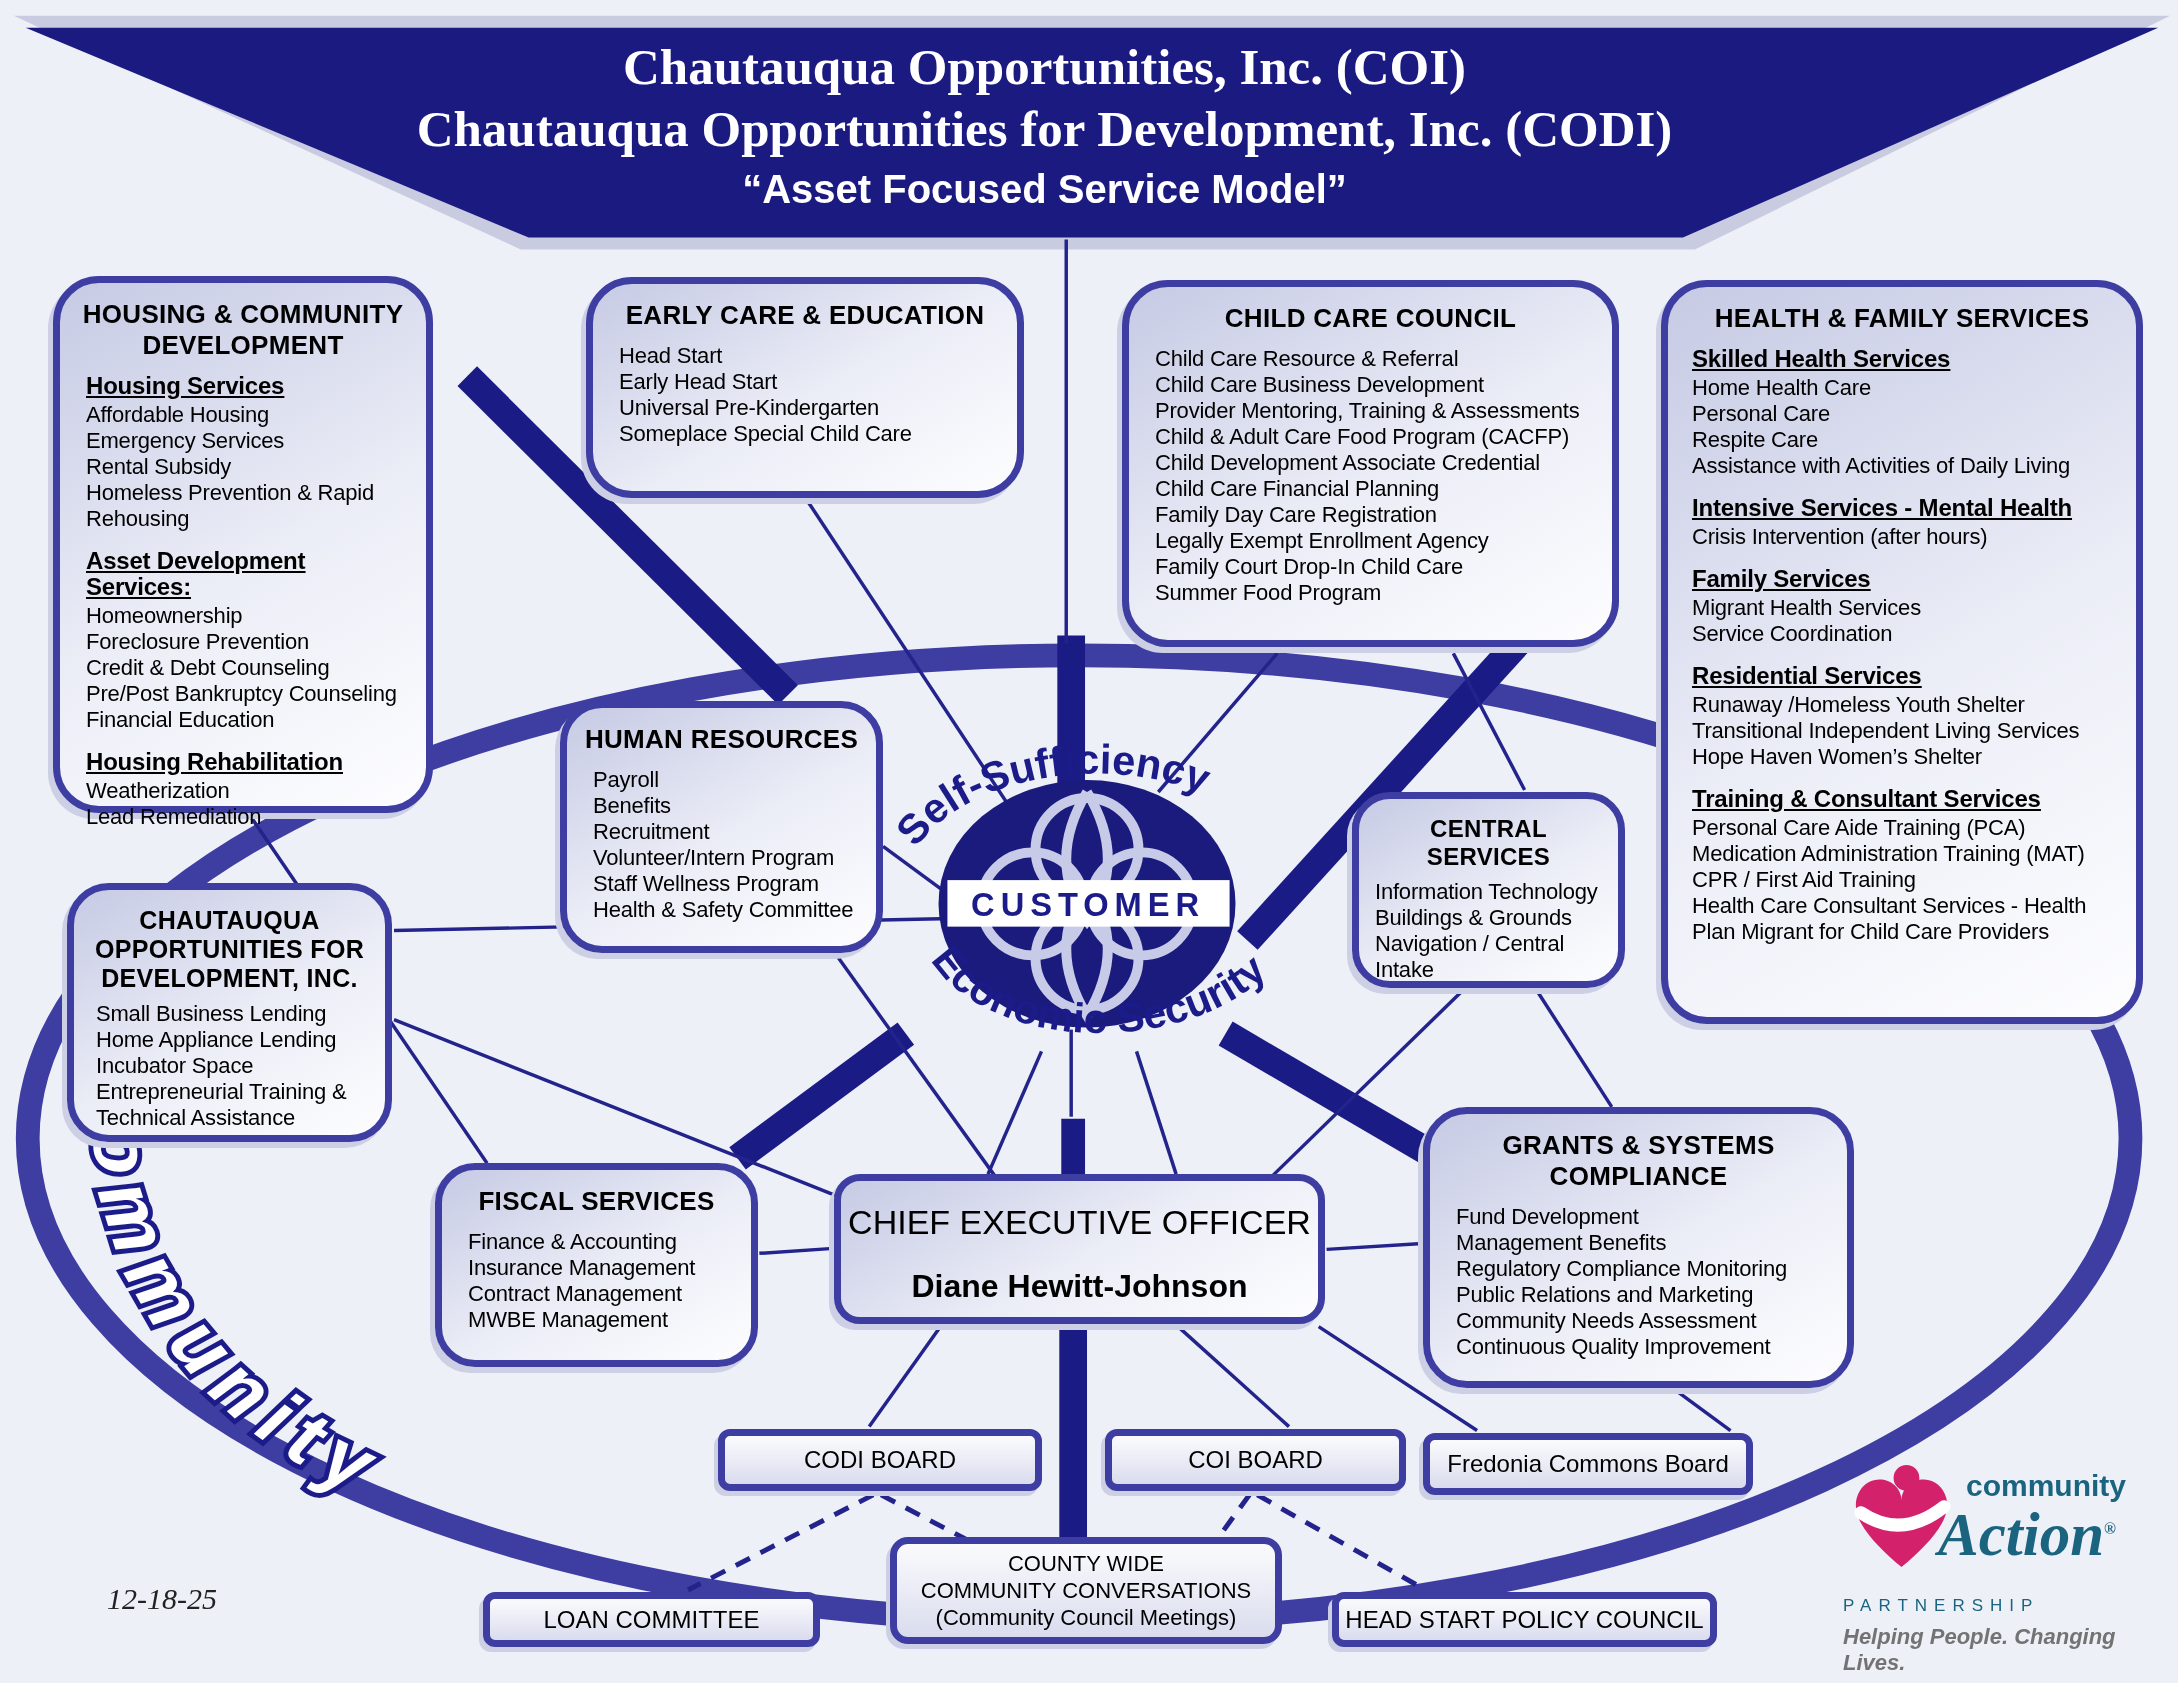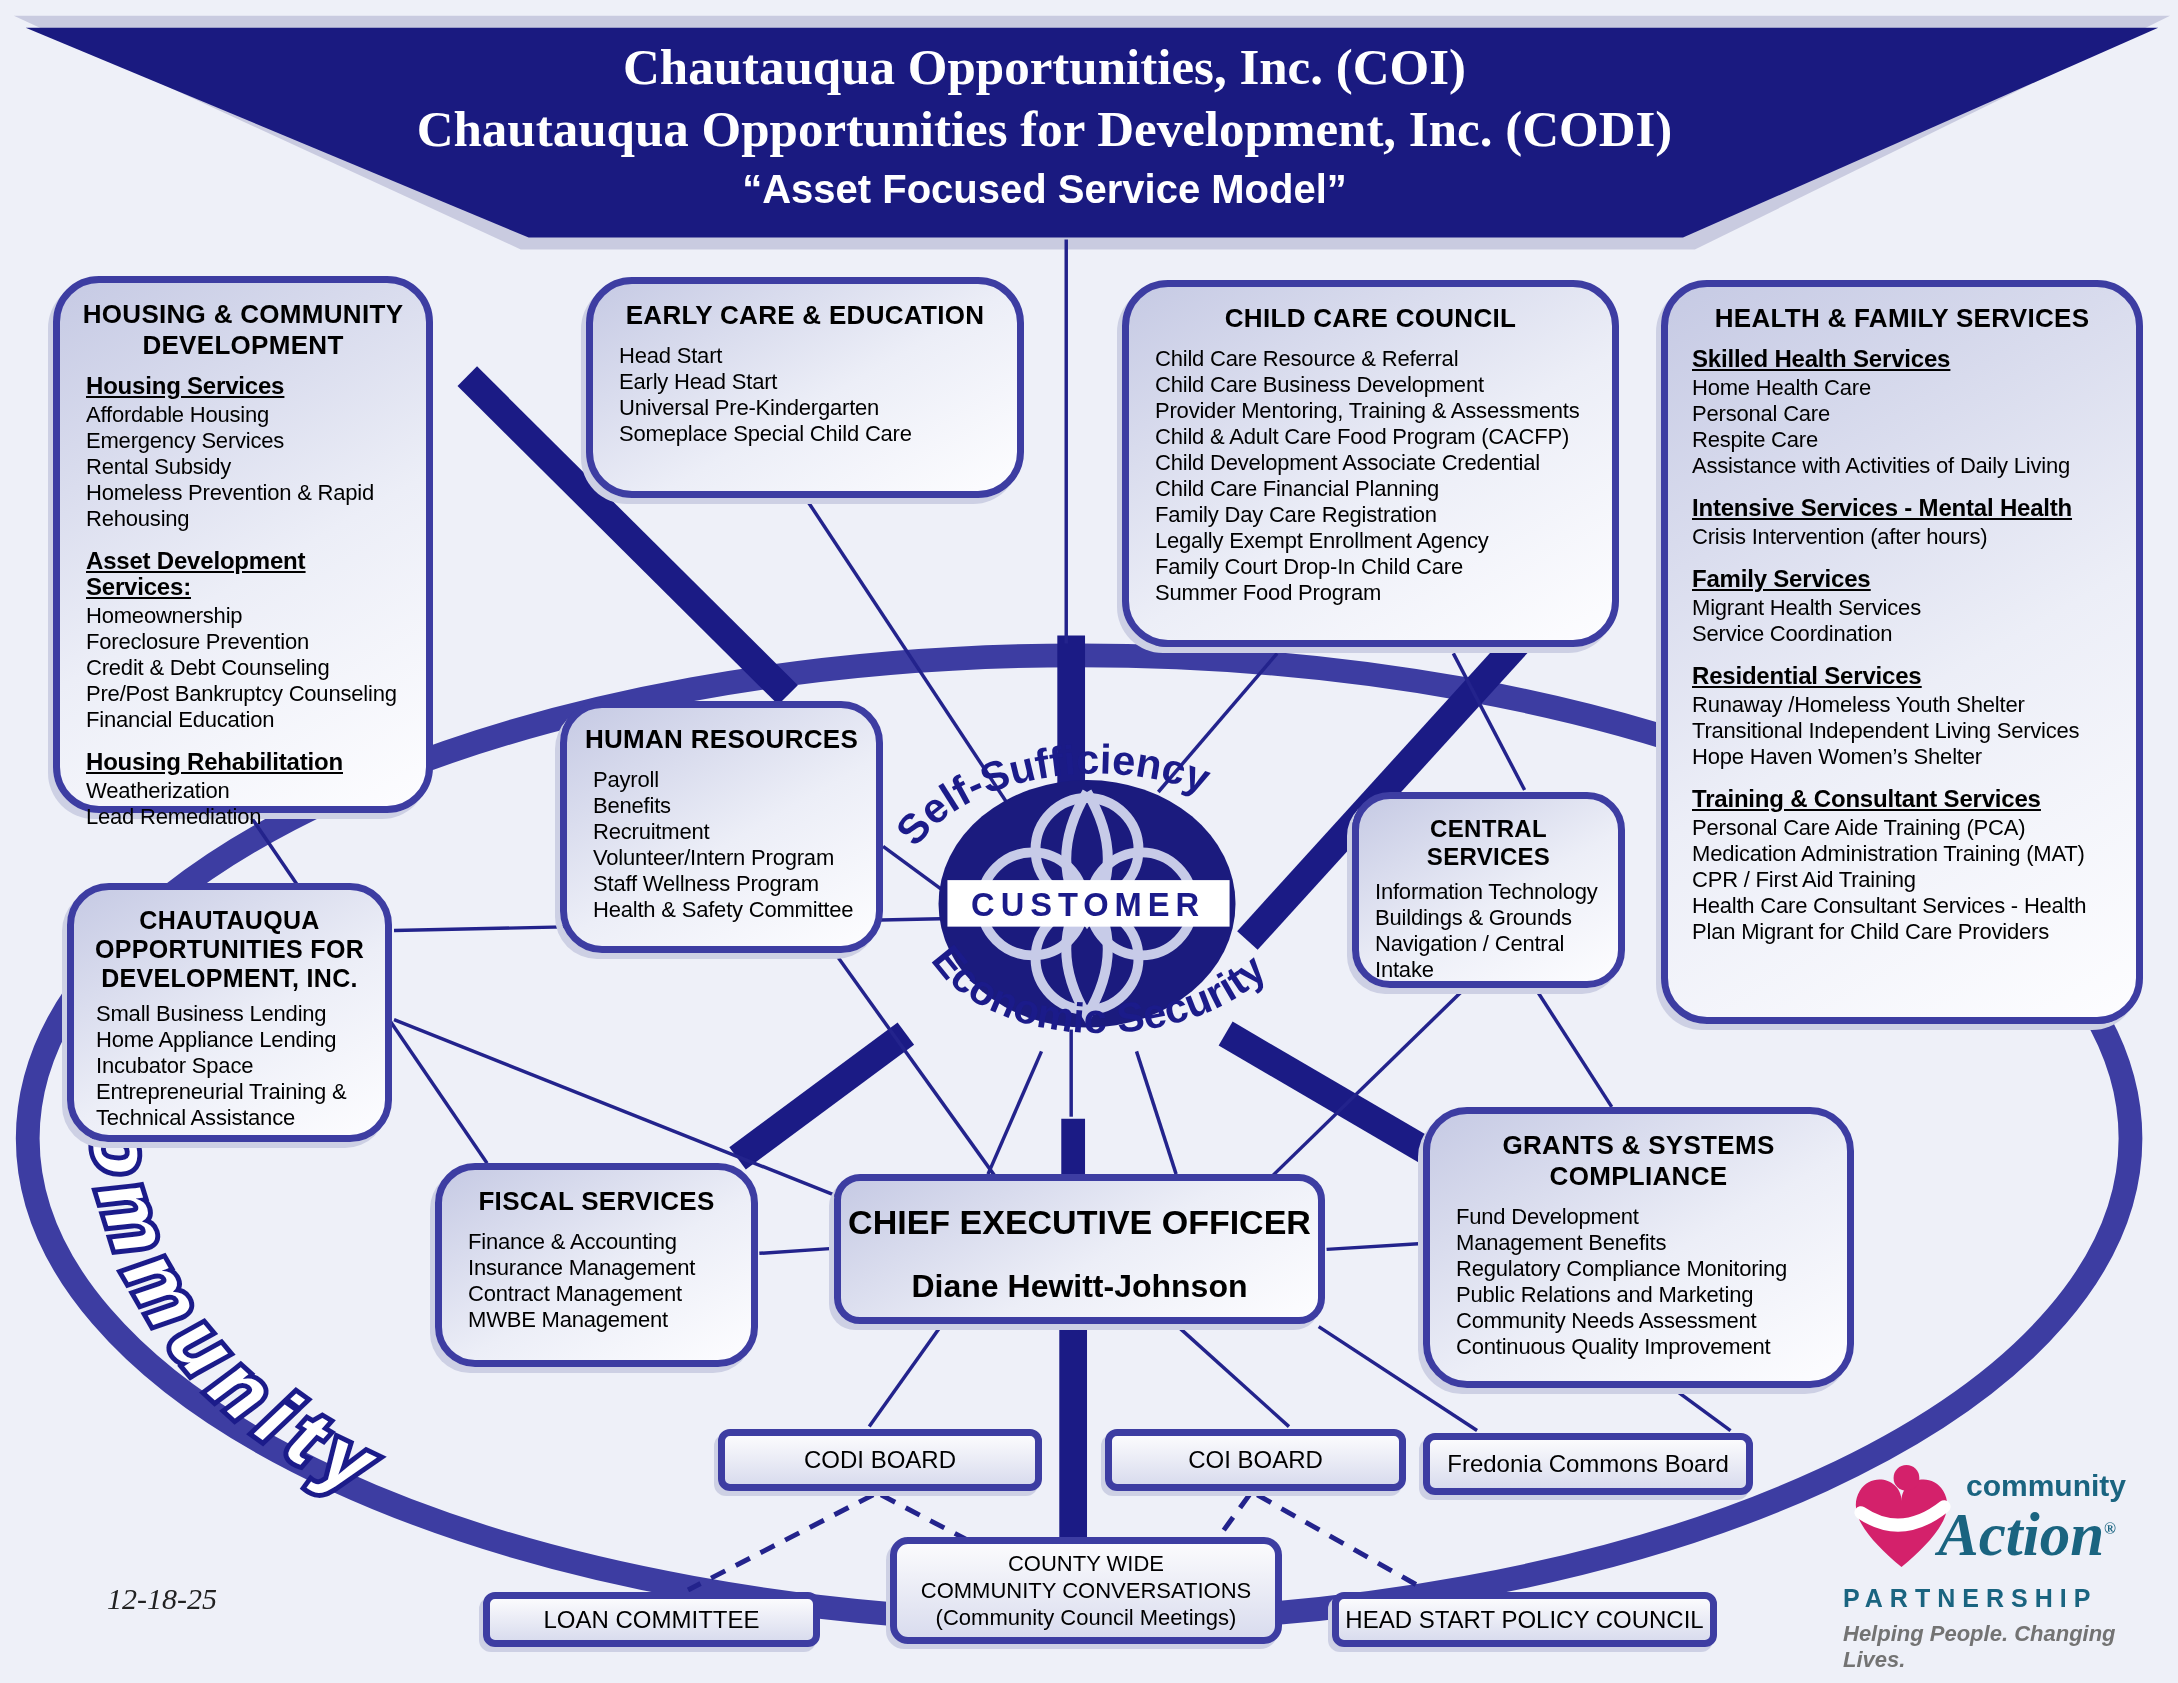--- a/index.html
+++ b/index.html
@@ -17,39 +17,39 @@
     border:7px solid #3d3da2;border-radius:46px;
     background:linear-gradient(150deg,#c6cae4 0%,#eceef7 55%,#fdfdff 100%);
     box-shadow:-5px 6px 0 #cdd0e4;}
   .panel-title{font-weight:bold;text-align:center;font-size:26px;padding:16px 12px 6px;letter-spacing:0.3px;}
   .panel-body{font-size:22px;line-height:26px;letter-spacing:-0.2px;padding:6px 14px 10px 26px;}
   .sec{margin-bottom:16px;}
   .sec-h{font-weight:bold;font-size:24px;margin-bottom:3px;text-decoration:underline;}
   .sec-h .u{text-decoration:underline;}
   
   .ceo{border-radius:26px;text-align:center;}
-  .ceo-title{font-weight:bold;font-size:34px;padding-top:22px;}
+  .ceo-title{font-weight:normal;font-size:34px;padding-top:22px;}
   .ceo-name{font-weight:bold;font-size:32px;padding-top:26px;}
   
   .board{position:absolute;box-sizing:border-box;z-index:3;
     border:7px solid #3d3da2;border-radius:12px;
     background:linear-gradient(180deg,#fbfbfd 0%,#d9dcee 100%);
     display:flex;align-items:center;justify-content:center;
     font-weight:normal;font-size:24px;box-shadow:-4px 5px 0 #cdd0e4;}
   .county{flex-direction:column;border-radius:18px;font-size:22px;line-height:27px;text-align:center;}
   
   .date{position:absolute;left:107px;top:1582px;z-index:4;
     font-family:"Liberation Serif",serif;font-style:italic;font-size:30px;color:#222;}
   .logo{position:absolute;left:1843px;top:1463px;width:317px;z-index:4;}
   .logo-row{display:flex;align-items:flex-start;}
   .logo-texts{margin-left:6px;margin-top:8px;}
   .logo-community{color:#1a6480;font-weight:bold;font-size:30px;line-height:30px;}
   .logo-action{color:#1a6480;font-weight:bold;font-style:italic;font-family:"Liberation Serif",serif;font-size:61px;line-height:55px;margin-left:-28px;}
   .logo-reg{font-size:16px;vertical-align:super;}
-  .logo-partnership{color:#1a6480;font-weight:bold;font-size:25px;letter-spacing:7px;margin-top:2px;}
+  .logo-partnership{color:#1a6480;font-weight:normal;font-size:17px;letter-spacing:7px;margin-top:14px;}
   .logo-tagline{color:#737373;font-style:italic;font-weight:bold;font-size:22px;margin-top:8px;}
 </style>
 </head>
 <body>
 
 <svg class="layer" width="2178" height="1683" viewBox="0 0 2200 1700">
 
   <ellipse cx="1090" cy="1150" rx="1062" ry="488" fill="none" stroke="#3d3da2" stroke-width="24"></ellipse>
 
   <polygon points="14,16 2192,16 1712,252 526,252" fill="#c9cbe0"></polygon>

